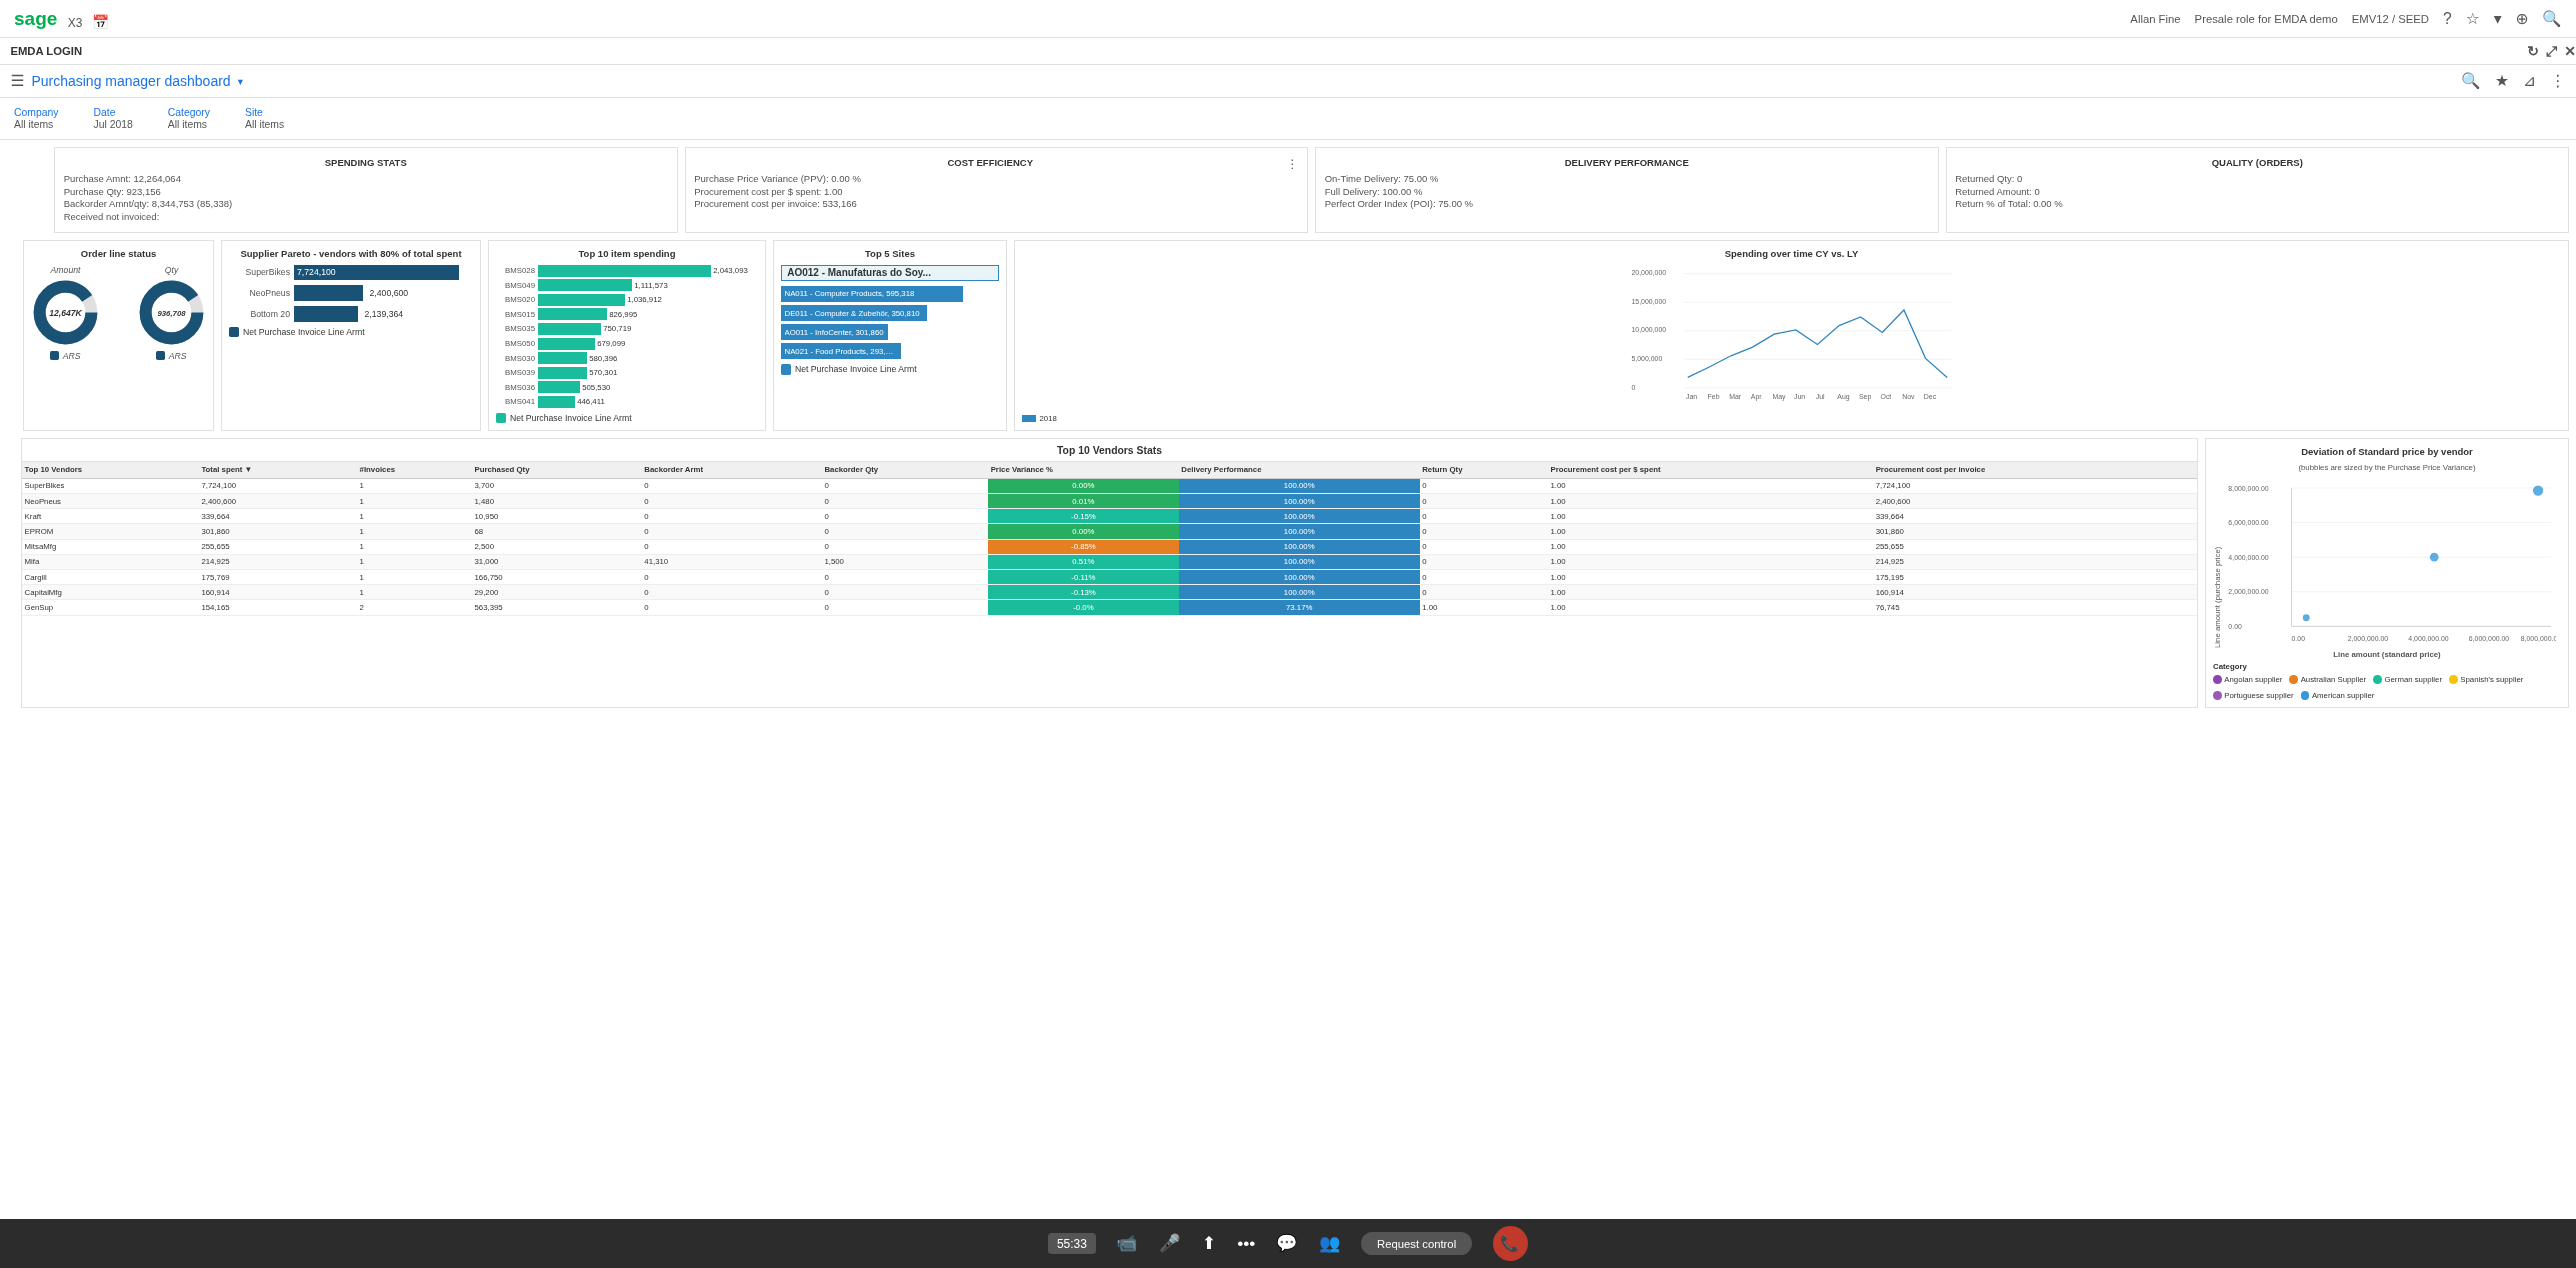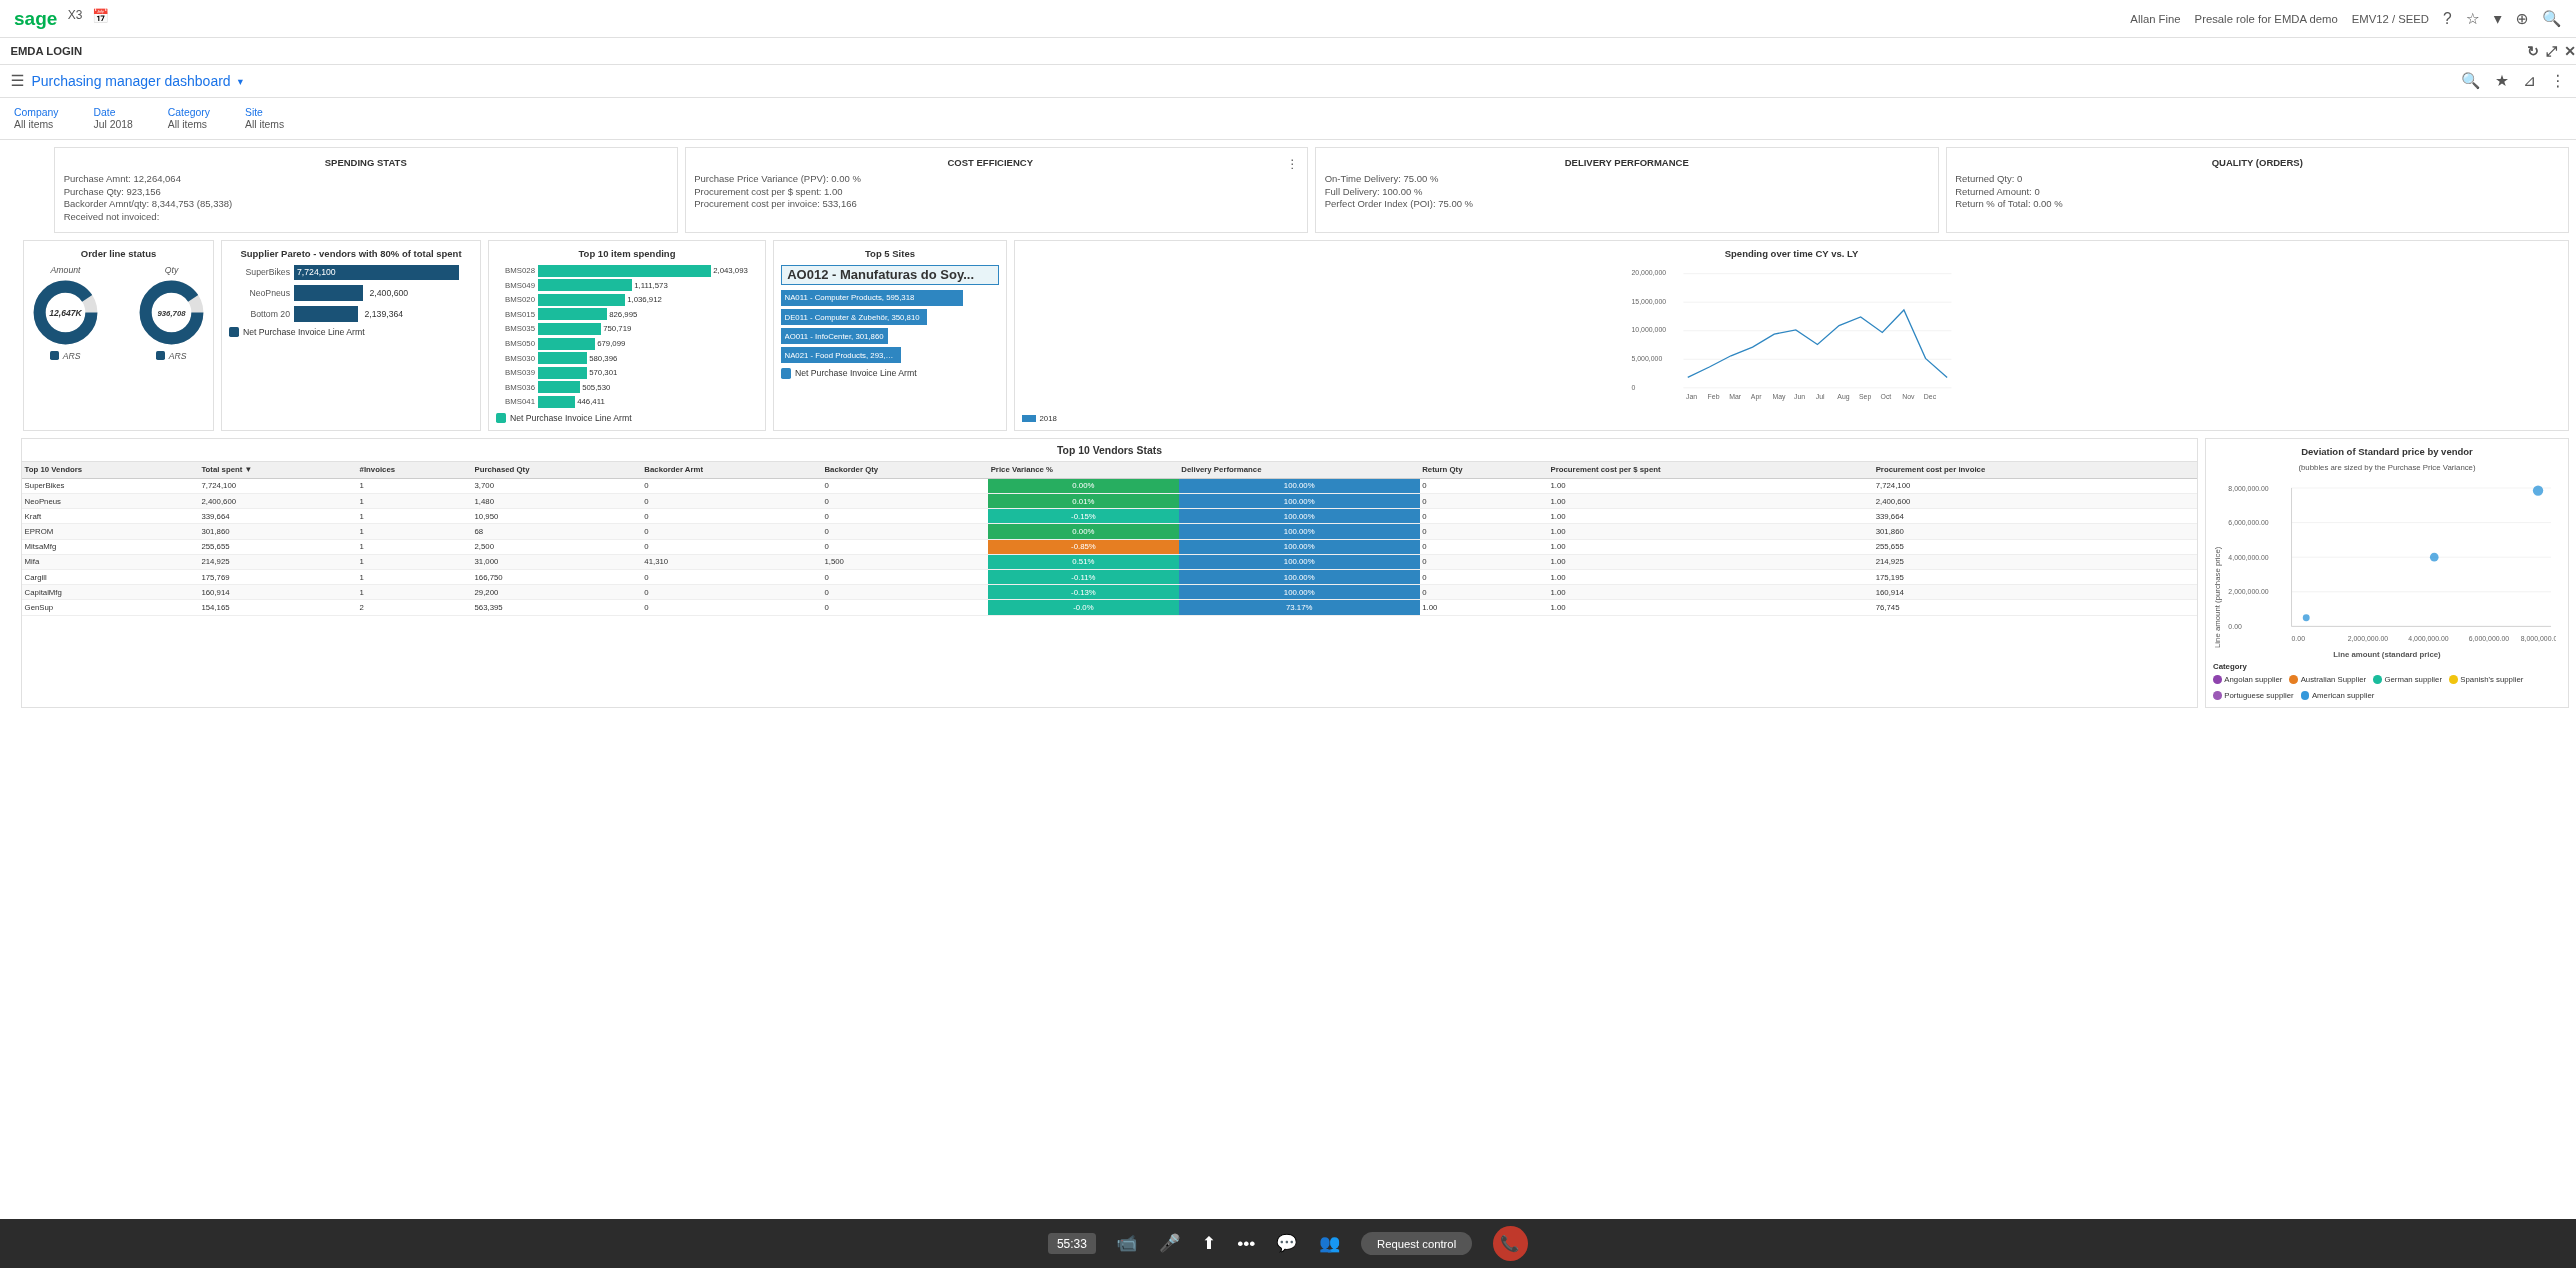--- a/index.html
+++ b/index.html
@@ -4,21 +4,21 @@
   <style>
     * { box-sizing: border-box; margin: 0; padding: 0; }
     body { font-family: Arial, sans-serif; font-size: 10.4px; background: #fff; color: #333; overflow-x: hidden; }
     
     
     .top-nav {
       display: flex; align-items: center; justify-content: space-between;
       height: 38px; background: #fff; border-bottom: 0.9px solid #e0e0e0;
       padding: 0 14px;
     }
-    .top-nav-left { display: flex; align-items: flex-start; gap: 10.4px; }
+    .top-nav-left { display: flex; align-items: flex-end; gap: 10.4px; }
     .sage-logo { color: #00b050; font-size: 19px; font-weight: bold; }
     .nav-x3 { font-size: 12px; color: #555; }
     .nav-calendar { font-size: 14px; color: #555; cursor: pointer; }
     .top-nav-right { display: flex; align-items: center; gap: 14px; font-size: 11.3px; color: #555; }
     .nav-icon { font-size: 15.6px; cursor: pointer; color: #555; }
     .emda-login { font-size: 11.3px; font-weight: bold; color: #333; padding: 7px 0; border-bottom: 0.9px solid #e0e0e0; padding-left: 10.4px;}
     
     
     .dashboard-header {
       display: flex; align-items: center; justify-content: space-between;
@@ -326,21 +326,21 @@
       <div class="bar-legend">
         <div class="legend-dot" style="background:#1abc9c; width:10.4px; height:10.4px; border-radius:1.7px;"></div>
         <span>Net Purchase Invoice Line Armt</span>
       </div>
     </div>
 
     <div class="chart-card">
       <div class="chart-title">Top 5 Sites</div>
       <div>
         <div class="site-row" style="margin-bottom:5.2px;">
-          <div style="background:#e8f4f8; padding:1.7px 5.2px; border:1.7px solid #2e86c1; white-space:nowrap; font-size:13px; color:#333; font-weight:bold; width:218px;">
+          <div style="background:#e8f4f8; padding:1.7px 5.2px; border:1.7px solid #2e86c1; white-space:nowrap; font-size:10px; color:#333; font-weight:bold; width:218px;">
             AO012 - Manufaturas do Soy...
           </div>
         </div>
         <div class="site-row" style="margin-bottom:3.5px;">
           <div class="site-bar" style="width:182px;">
             <span class="site-label">NA011 - Computer Products, 595,318</span>
           </div>
         </div>
         <div class="site-row" style="margin-bottom:3.5px;">
           <div class="site-bar" style="width:146px;">

